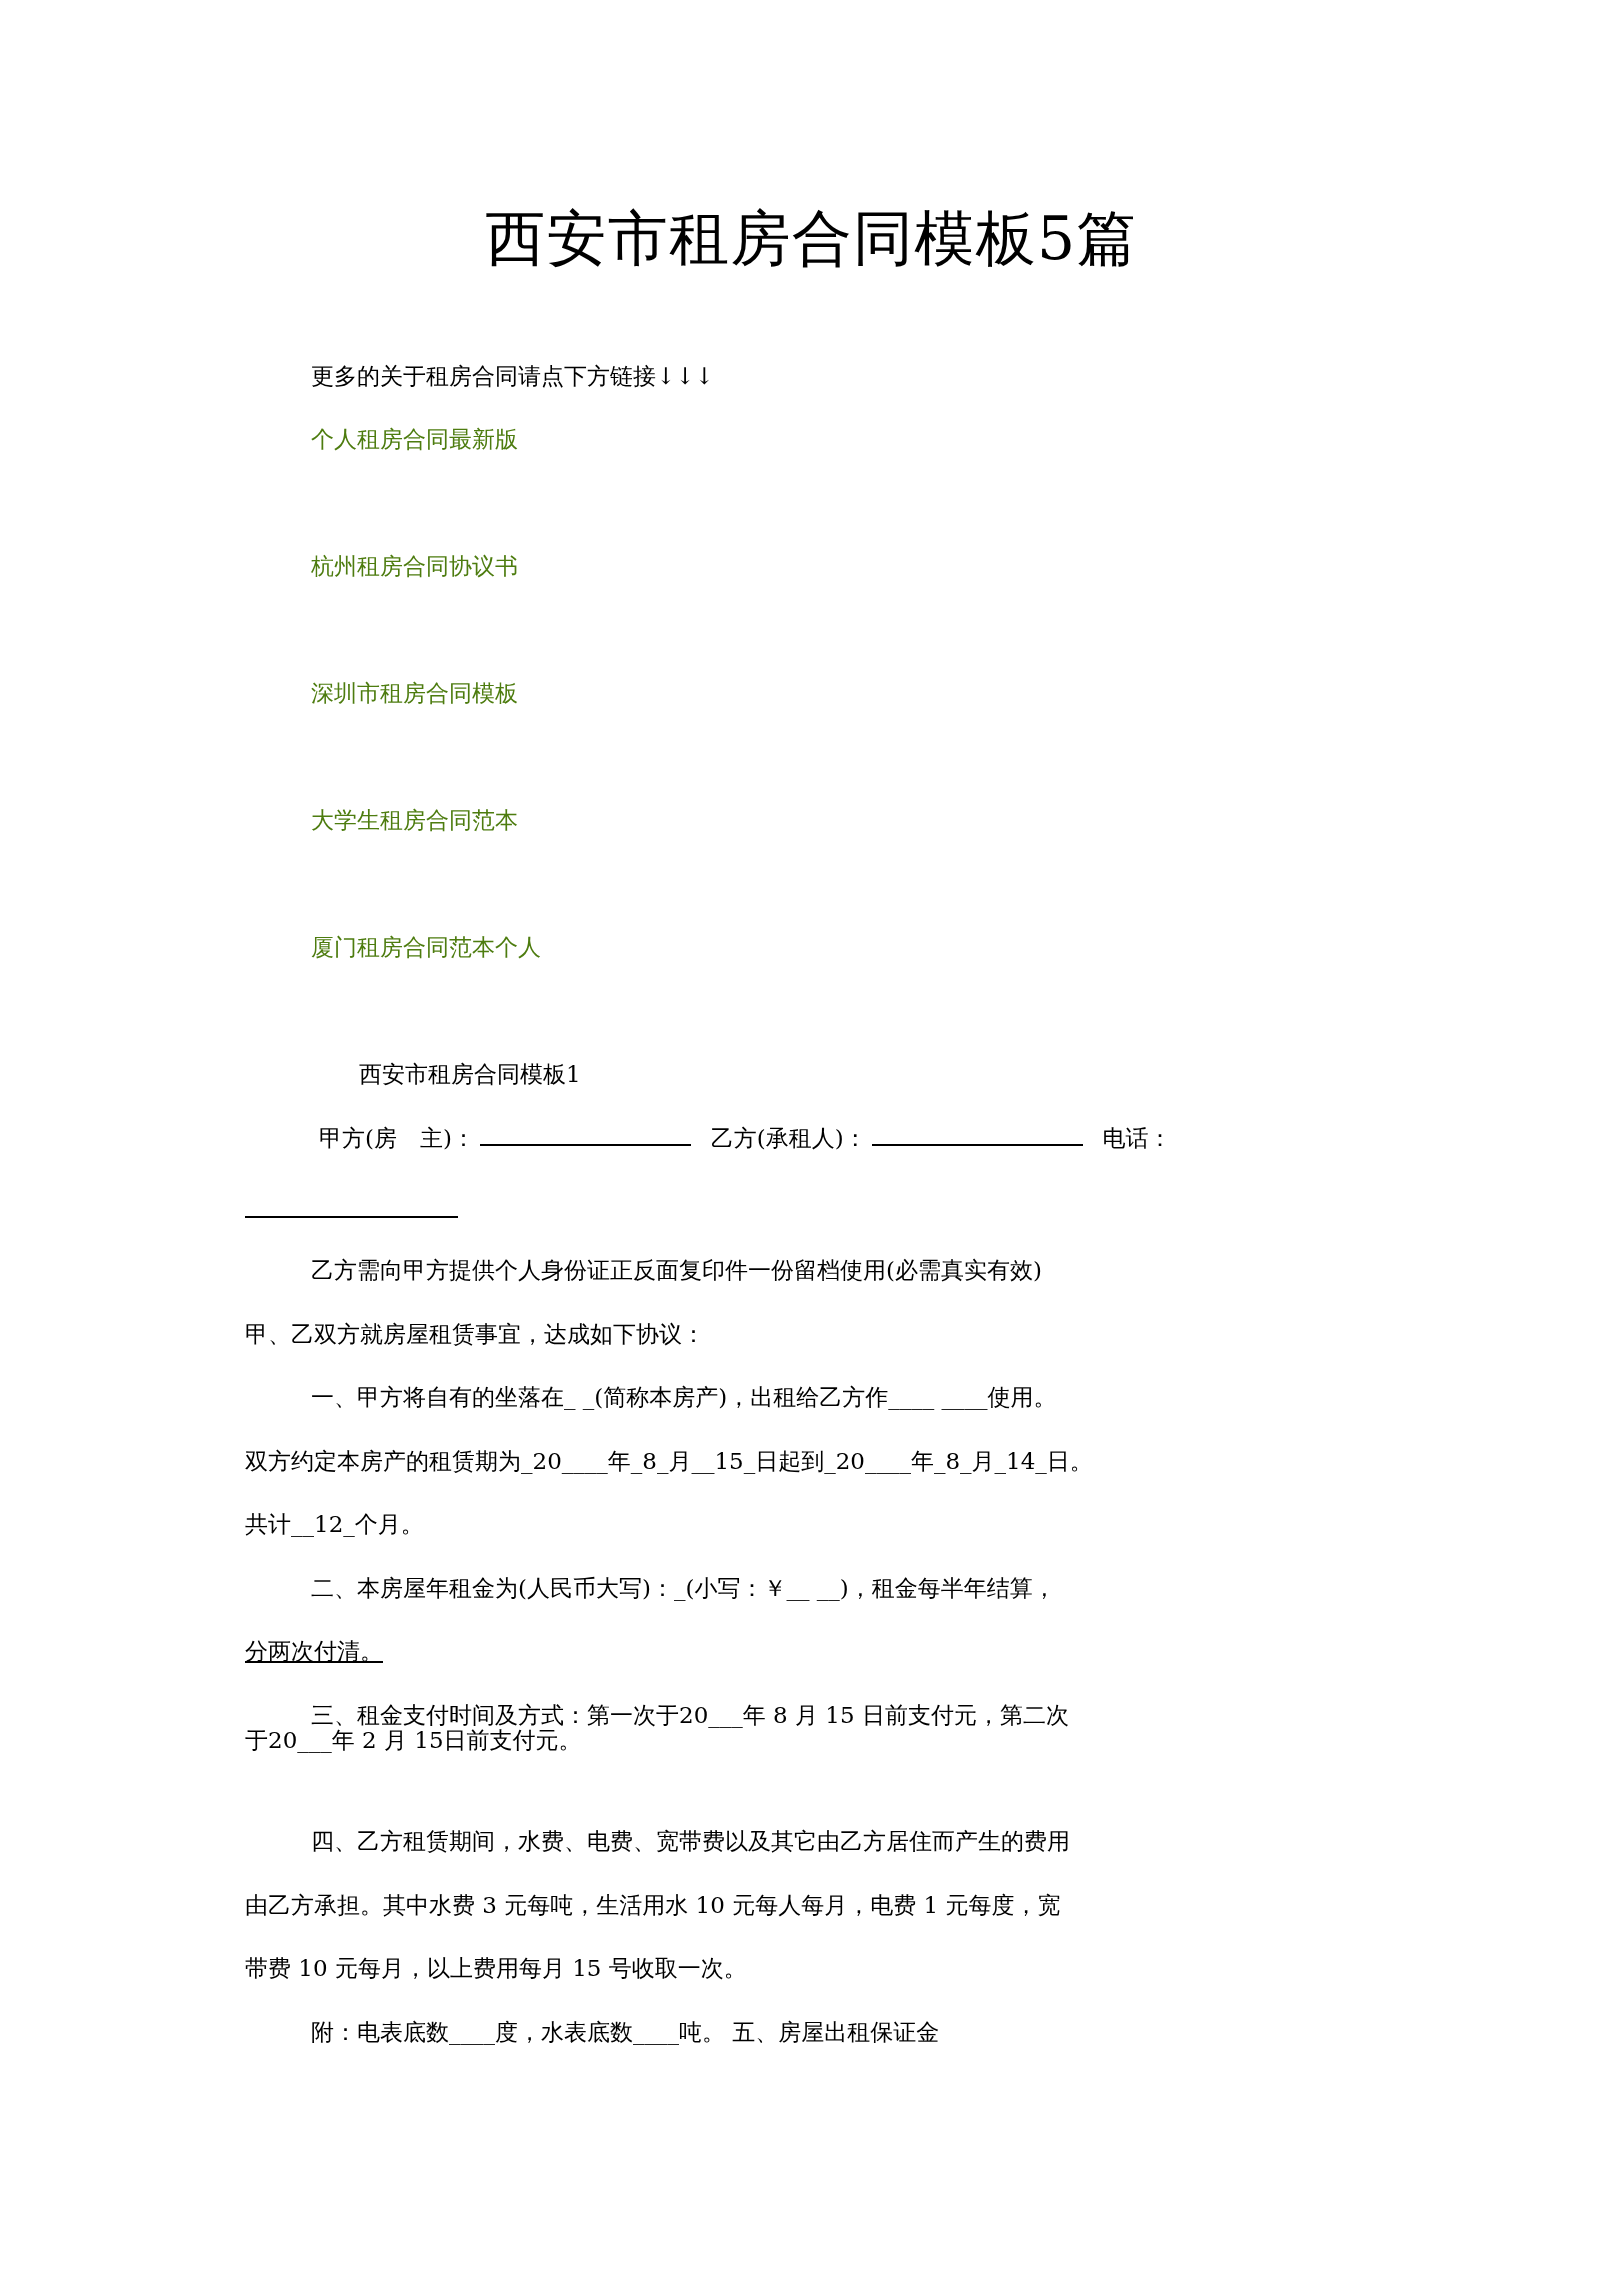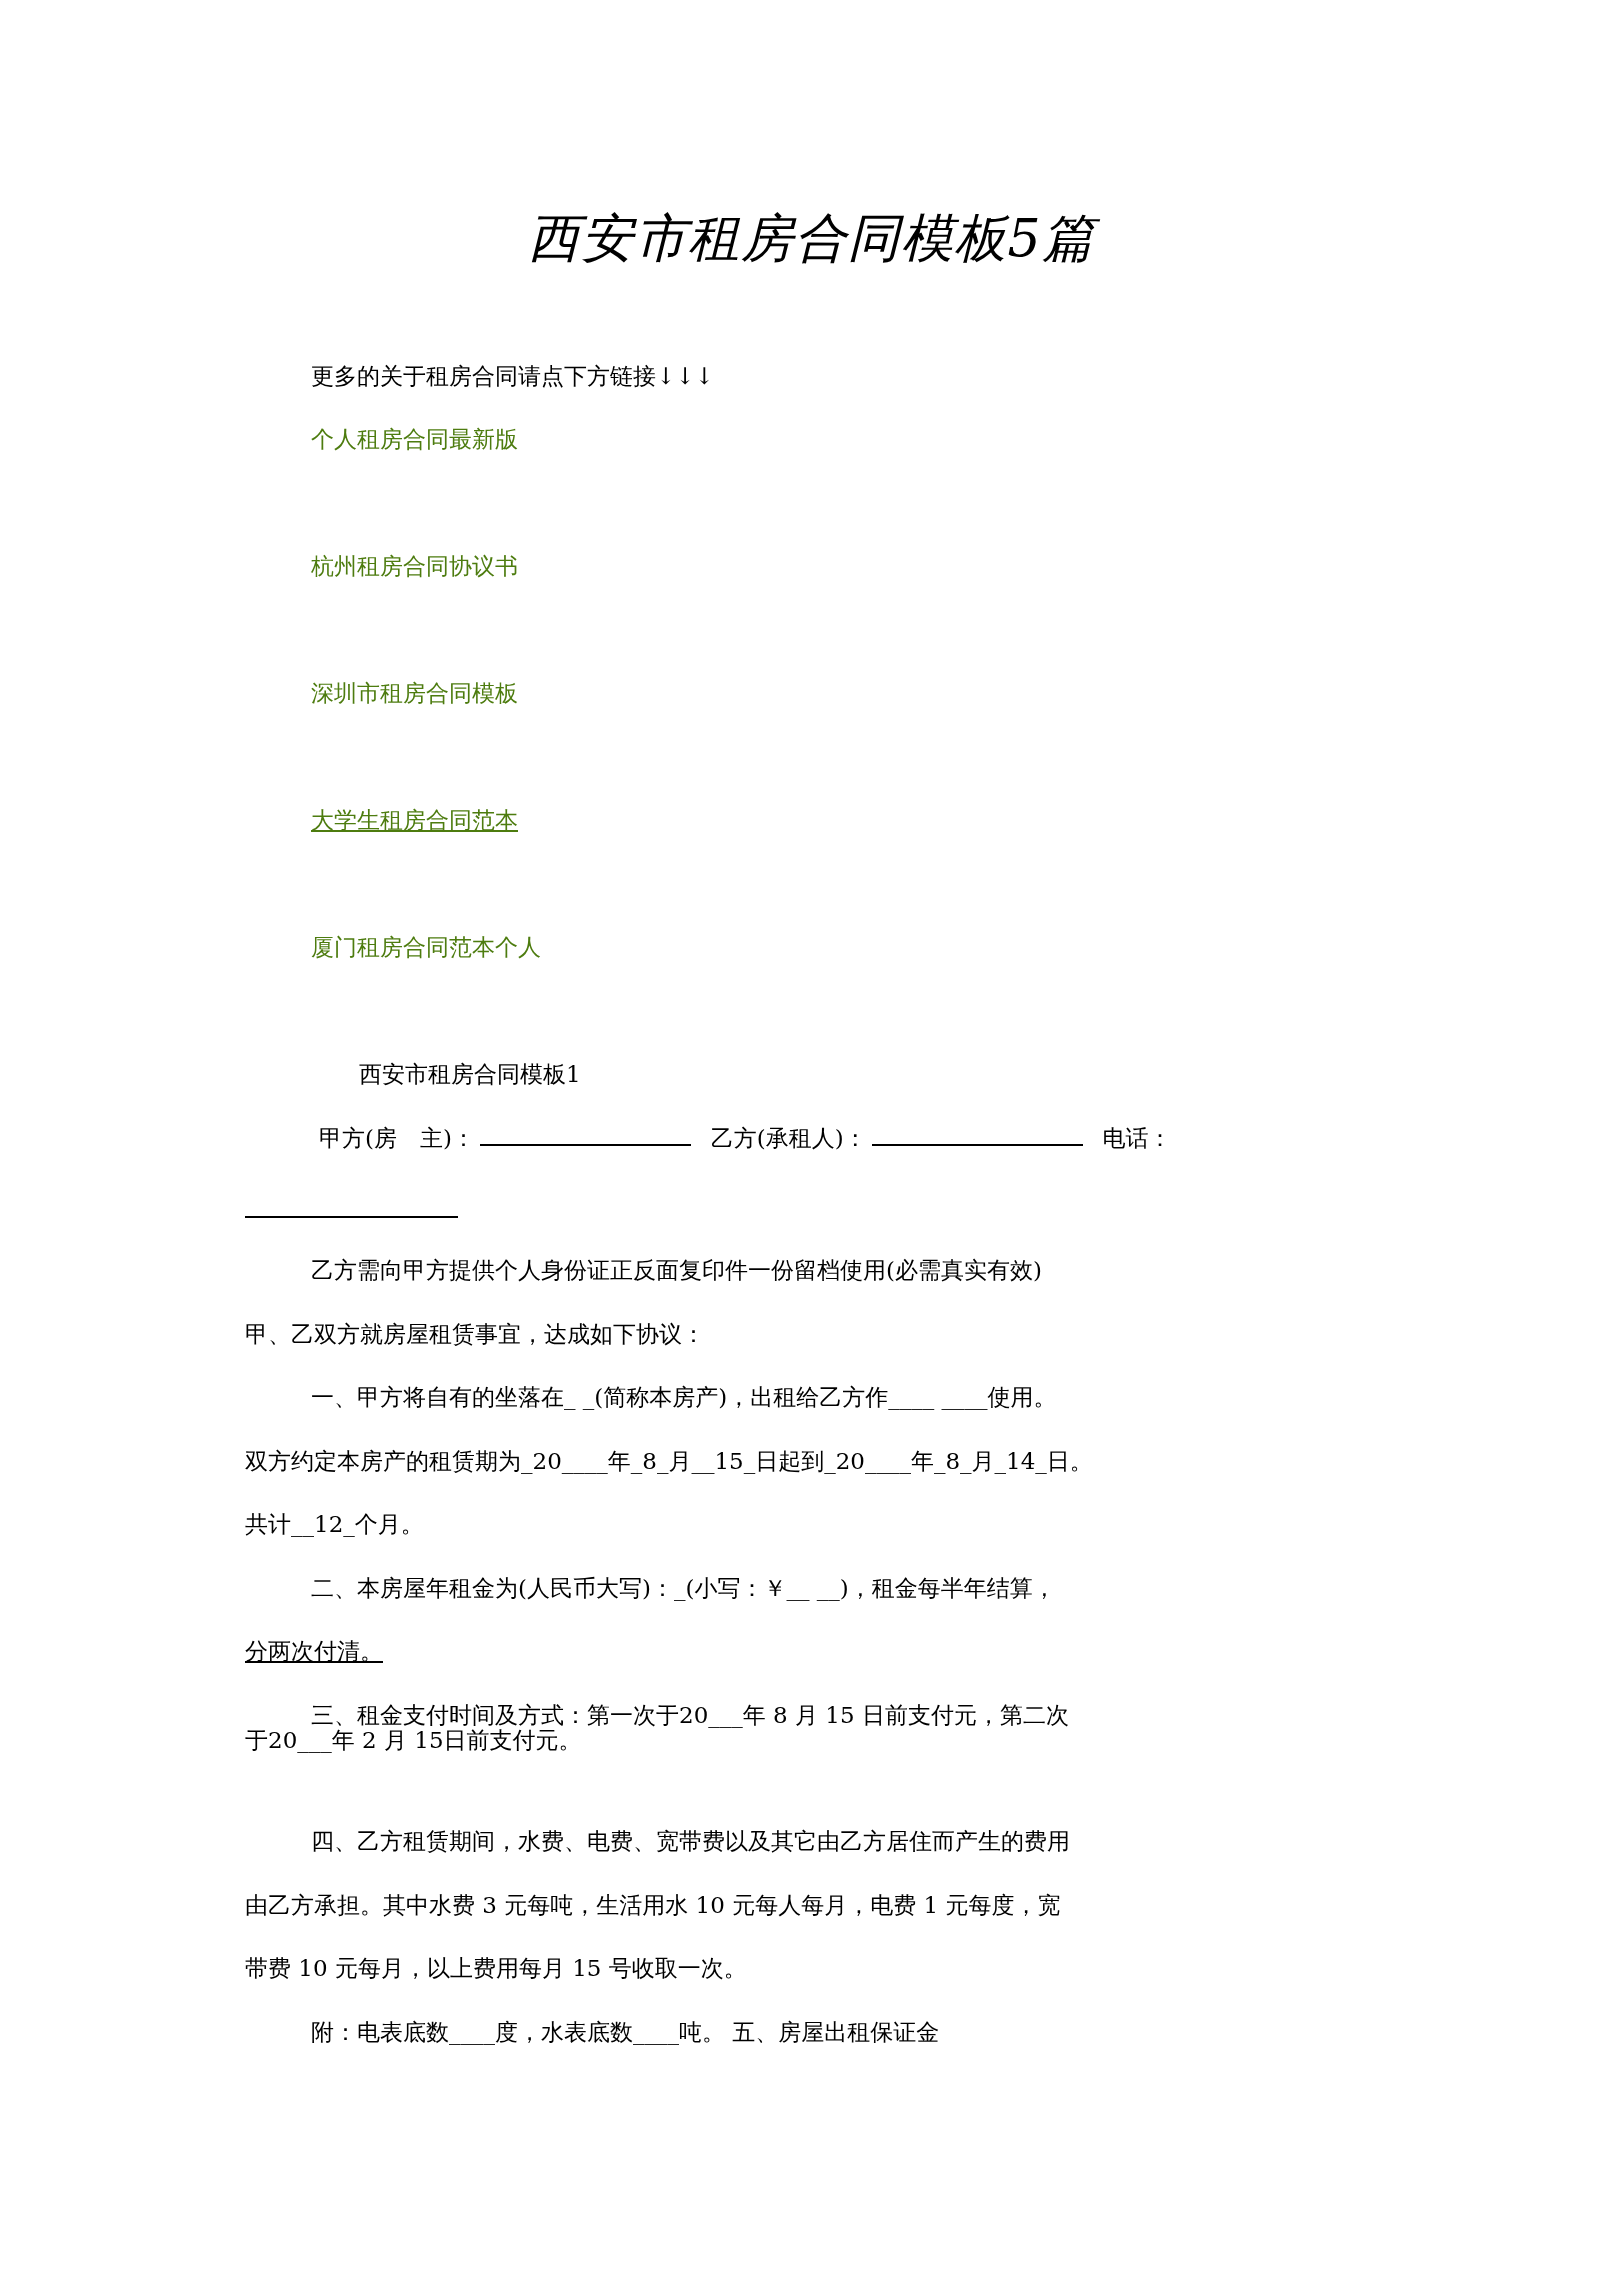--- a/index.html
+++ b/index.html
@@ -4,42 +4,42 @@
   <style>
     html, body { margin: 0; padding: 0; background: #ffffff; }
     body {
       width: 1623px; height: 2295px; position: relative; overflow: hidden;
       font-family: "DejaVu Serif", "Liberation Serif", serif;
       color: #000;
     }
     .page { position: absolute; left: 0; top: 0; width: 1623px; height: 2295px; }
     .title {
       position: absolute; left: 0; width: 1623px; top: 196px;
-      text-align: center; font-size: 52px; line-height: 85px; letter-spacing: 1.3px; font-style: italic;
+      text-align: center; font-size: 60px; line-height: 85px; letter-spacing: 1.3px;
     }
     .line {
       position: absolute; font-size: 23px; line-height: 46px; white-space: nowrap;
     }
     .indent { left: 311px; }
     .flush { left: 245px; }
     .blank { display: inline-block; border-bottom: 2px solid #000; height: 26px; vertical-align: baseline; }
     .link { color: #4d7c0f; text-decoration: none; cursor: pointer; }
   </style>
 </head>
 <body>
 
 <div class="page">
   <div class="title">西安市租房合同模板5篇</div>
 
   <div class="line indent" style="top:353px;">更多的关于租房合同请点下方链接↓↓↓</div>
 
   <a class="line indent link" style="top:416px;">个人租房合同最新版</a>
   <a class="line indent link" style="top:543px;">杭州租房合同协议书</a>
   <a class="line indent link" style="top:670px;">深圳市租房合同模板</a>
-  <a class="line indent link" style="top:797px;text-decoration:underline;">大学生租房合同范本</a>
+  <a class="line indent link" style="top:797px;">大学生租房合同范本</a>
   <a class="line indent link" style="top:924px;">厦门租房合同范本个人</a>
 
   <div class="line indent" style="top:1051px;margin-left:48px;">西安市租房合同模板1</div>
 
   <div class="line" style="top:1115px; left:319px;">
     <span>甲方(房　主)：</span><span class="blank" style="width:211px; margin-left:5.2px; margin-right:19.6px;"></span><span>乙方(承租人)：</span><span class="blank" style="width:211px; margin-left:5.2px; margin-right:19.6px;"></span><span>电话：</span>
   </div>
   <div class="blank" style="position:absolute; left:245px; top:1190px; width:213px; height:26px;"></div>
 
   <div class="line indent" style="top:1247px;">乙方需向甲方提供个人身份证正反面复印件一份留档使用(必需真实有效)</div>

